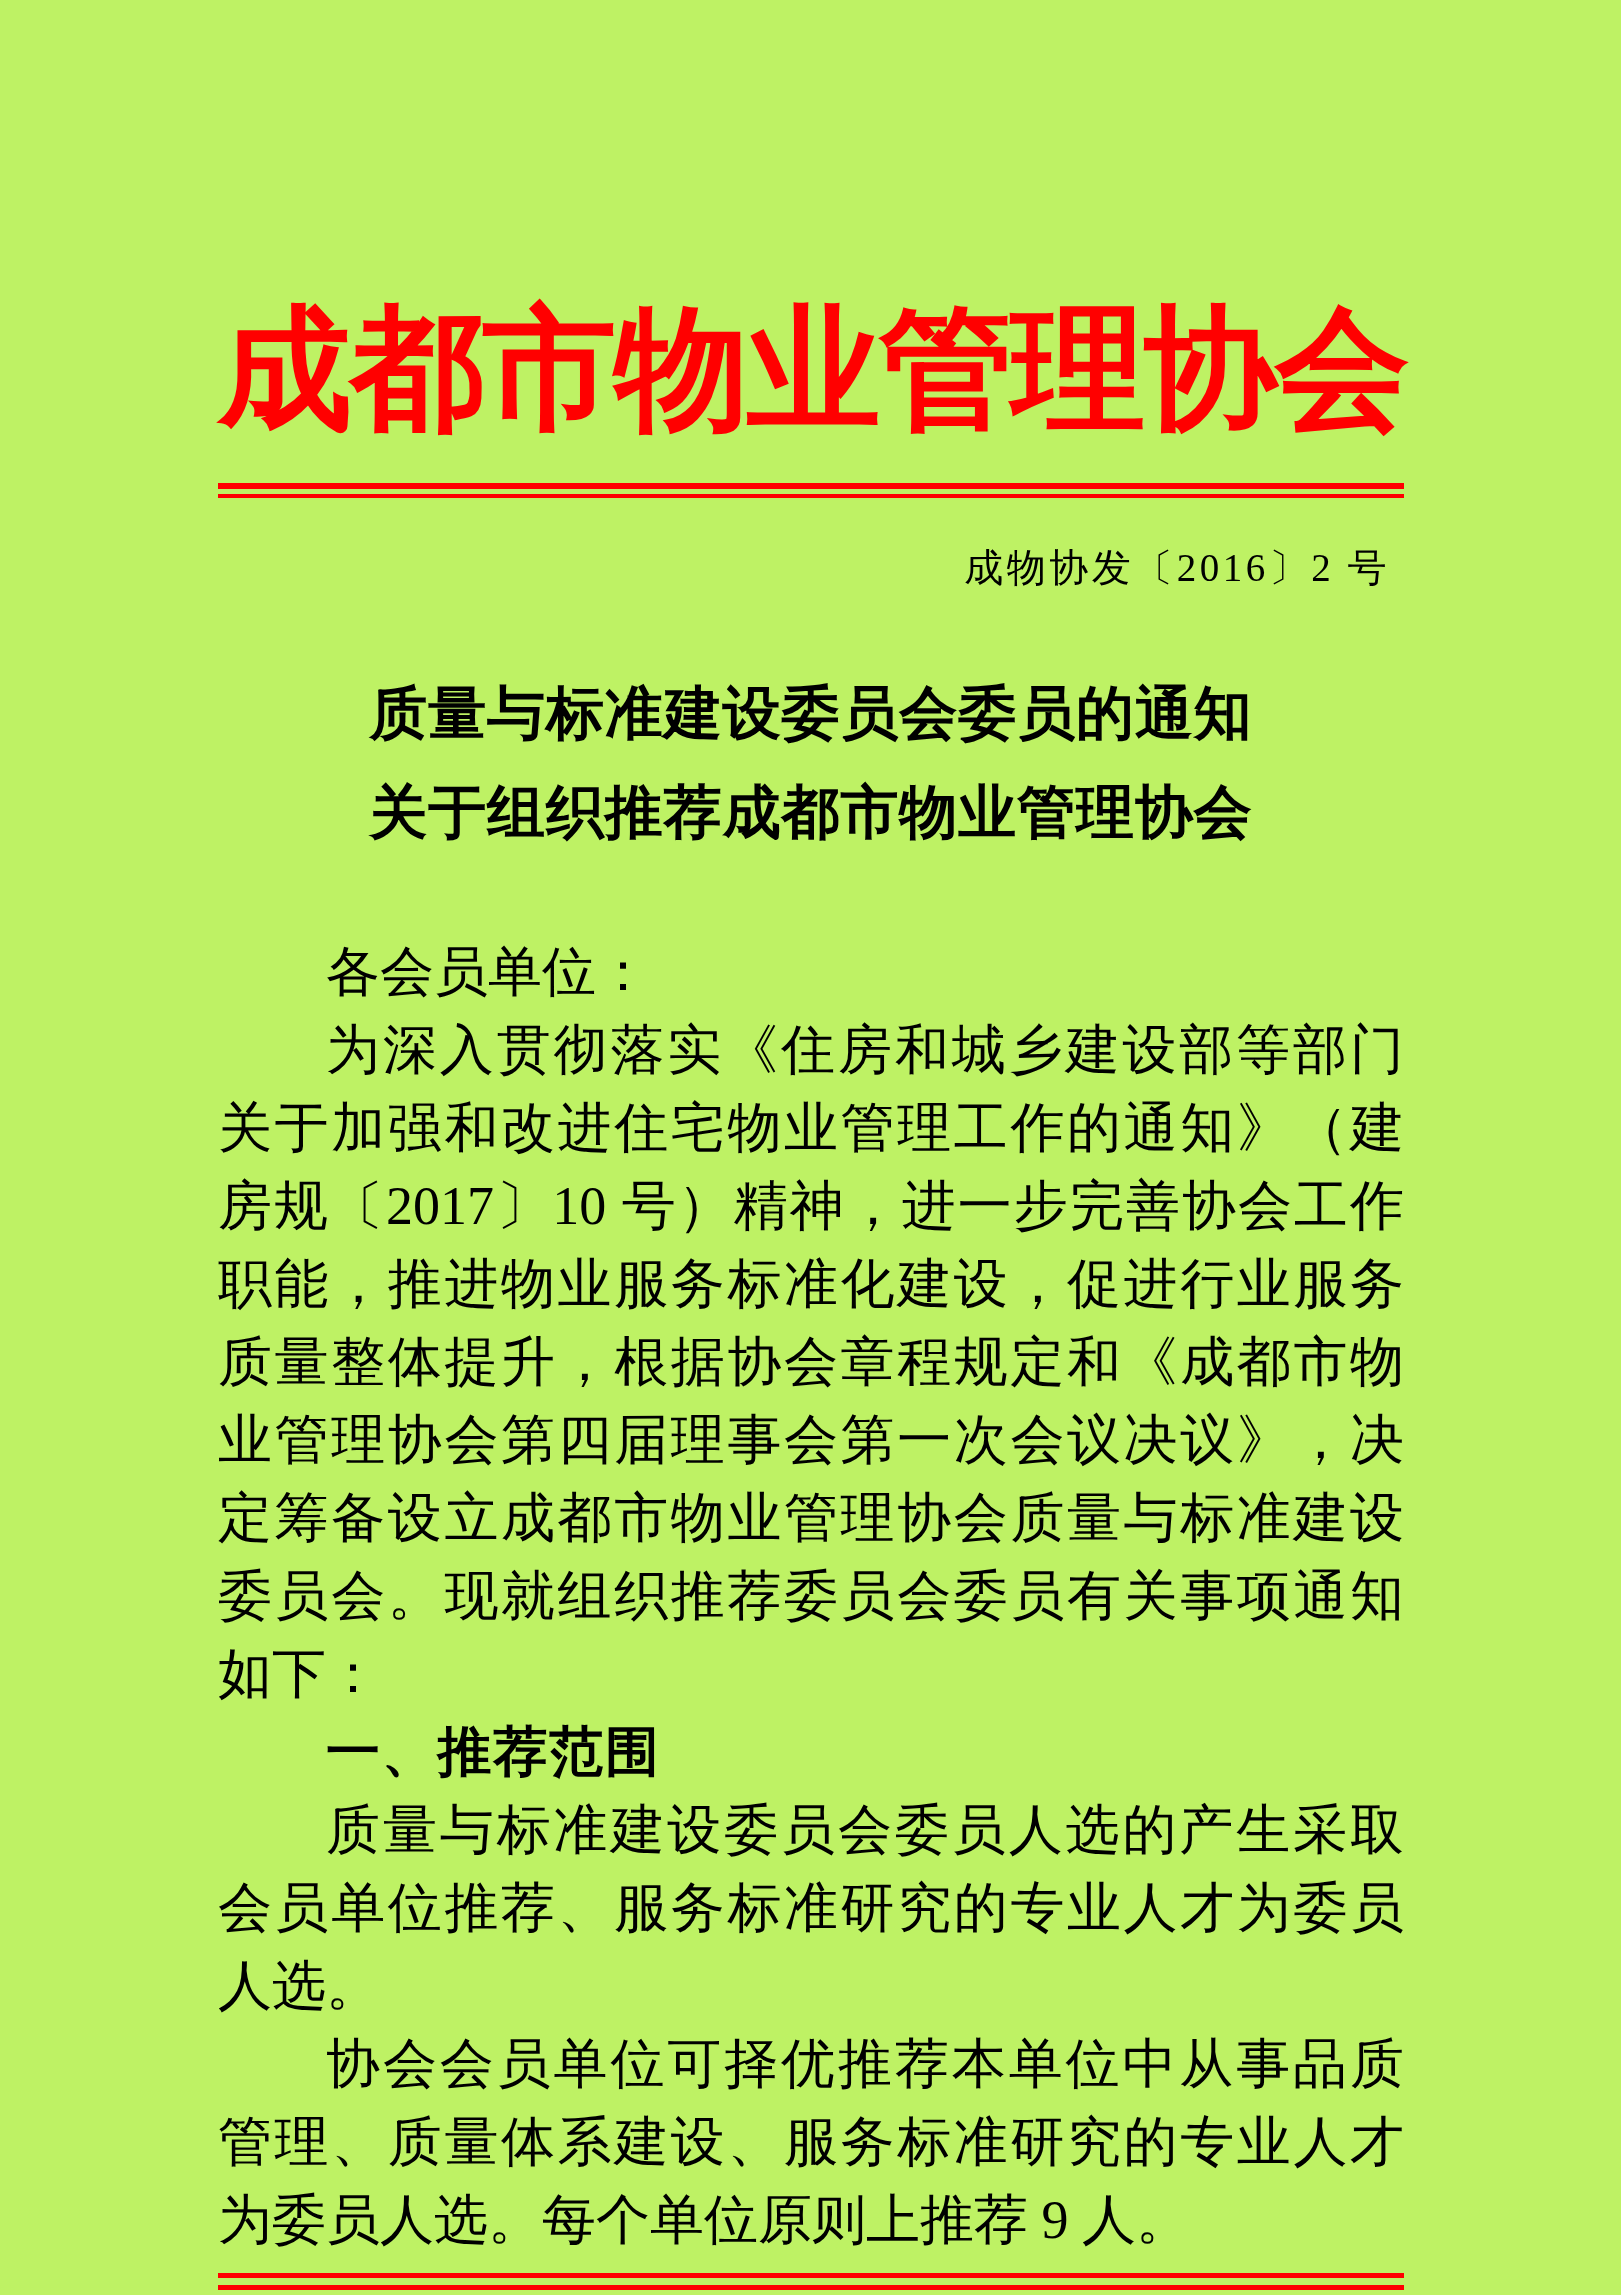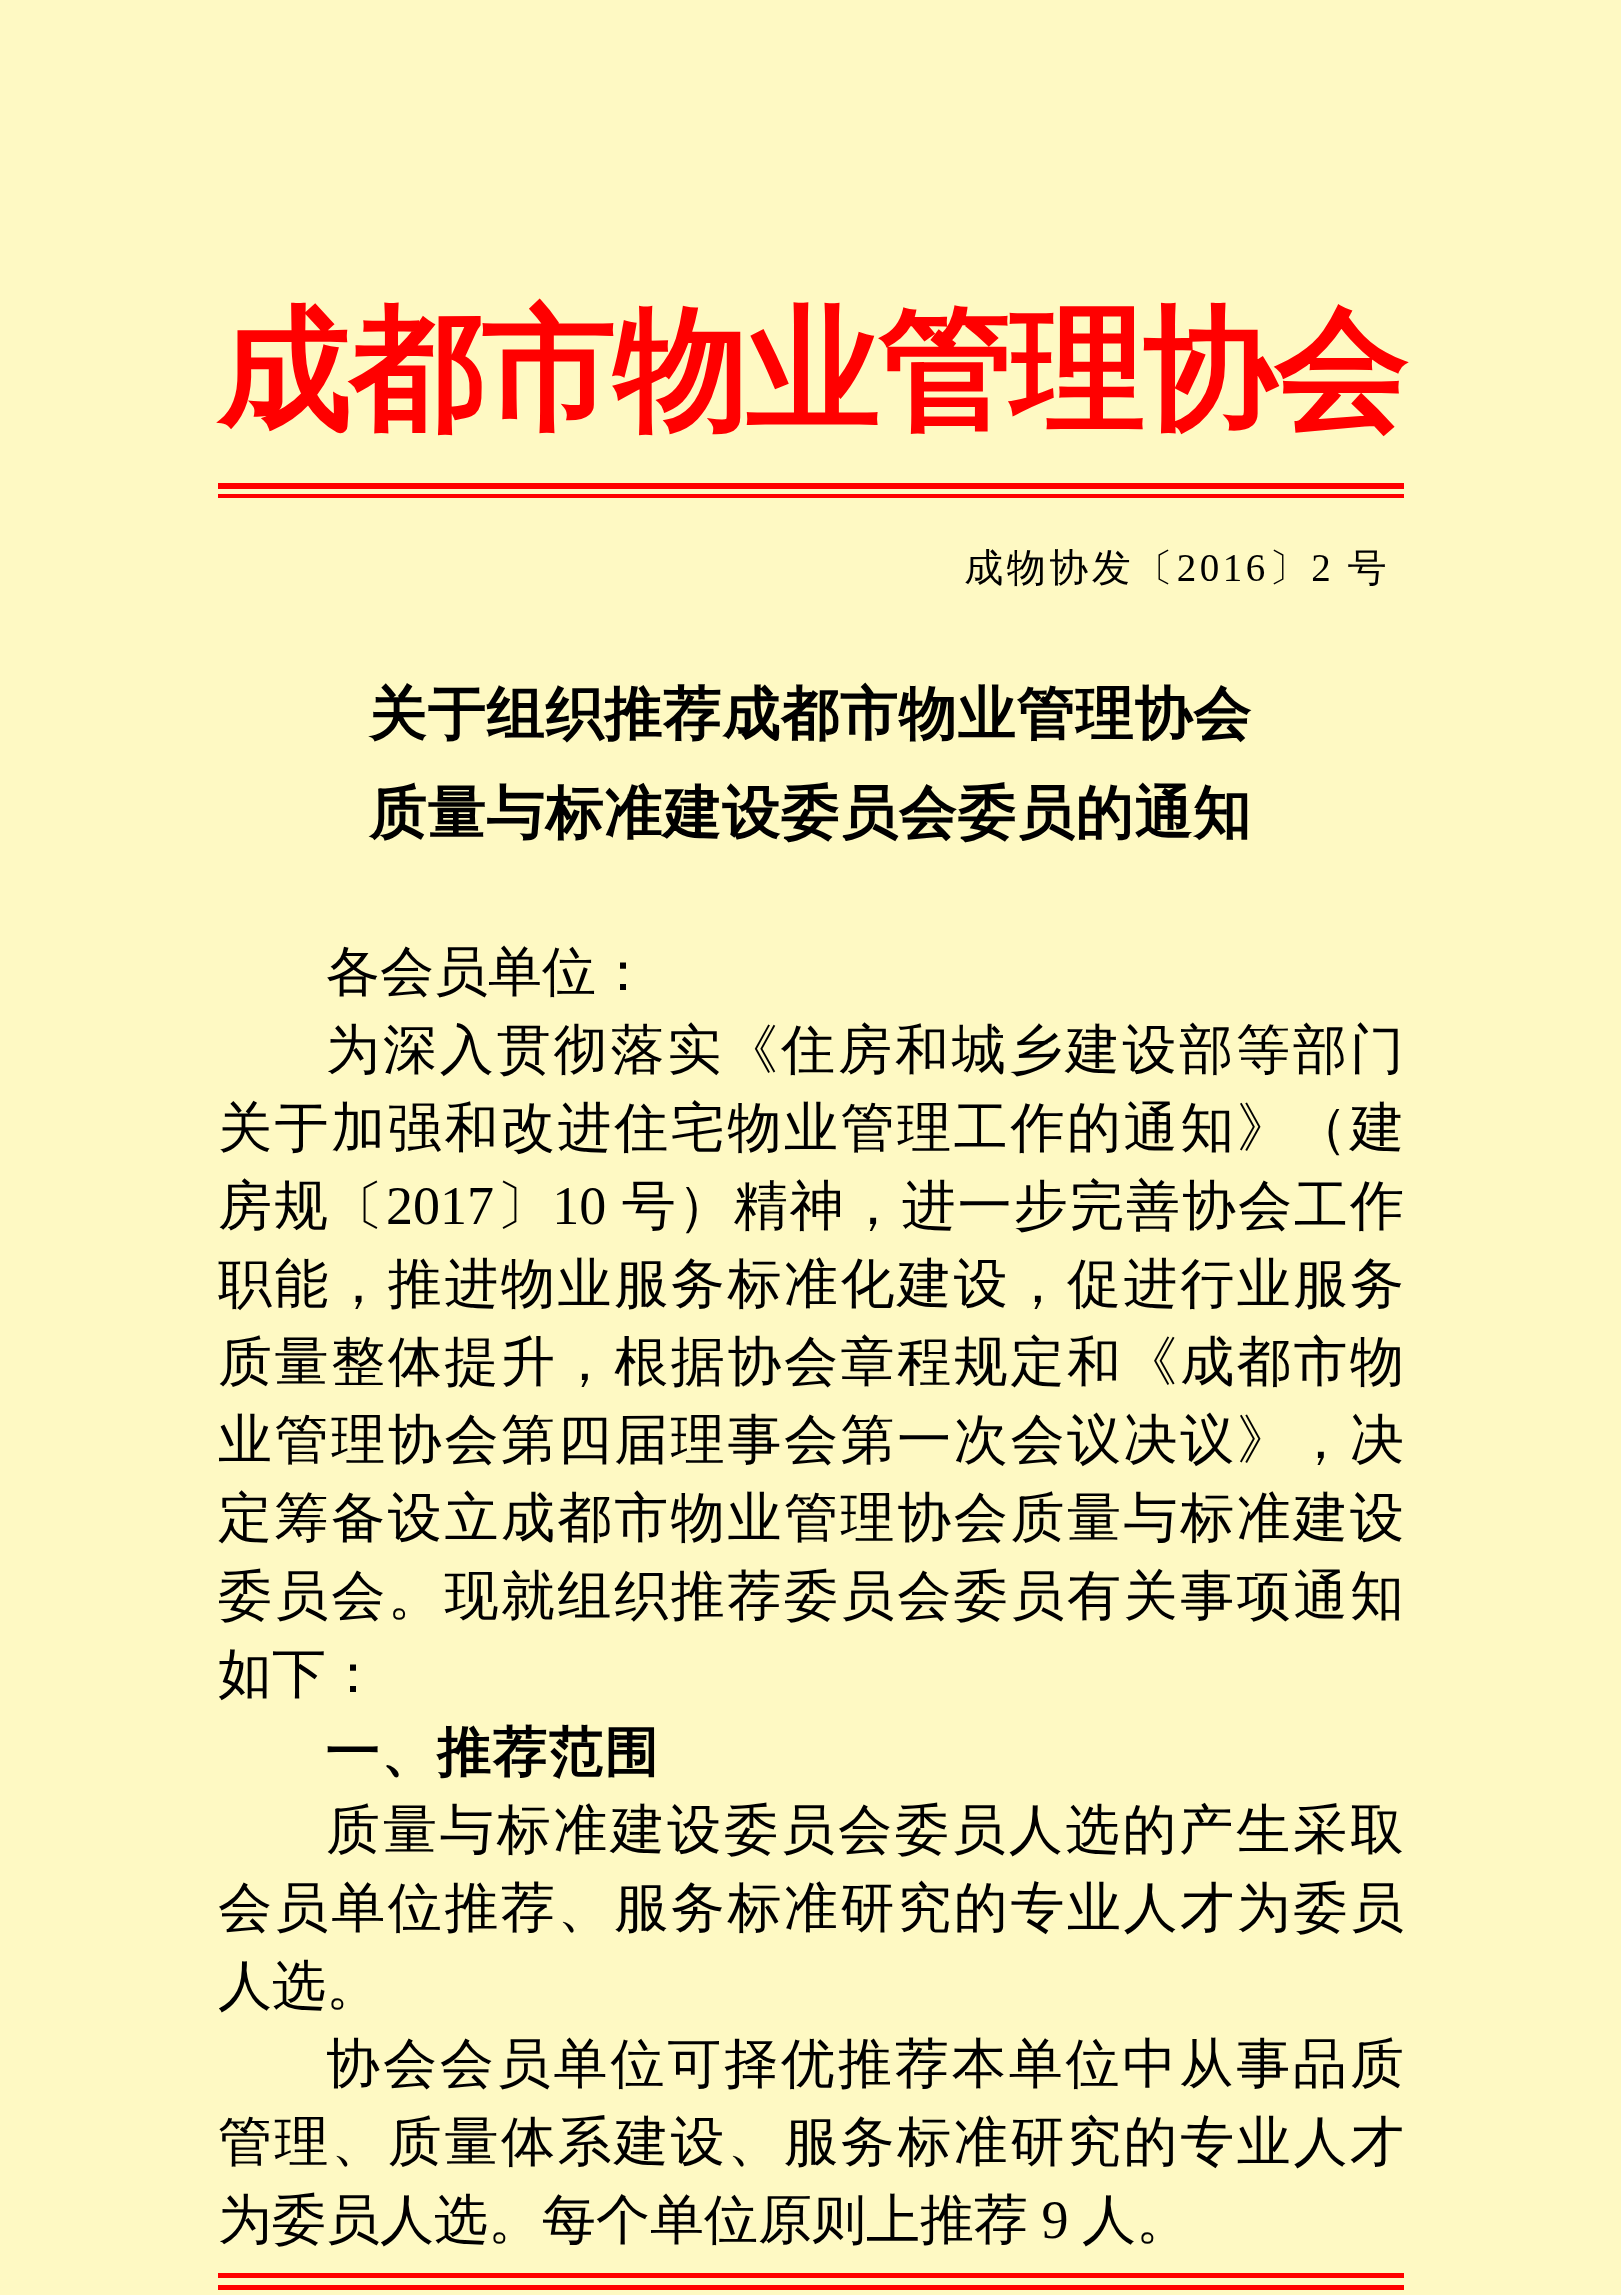--- a/index.html
+++ b/index.html
@@ -8,21 +8,21 @@
     background: #ffffff;
   }
   body {
     font-family: "Liberation Serif", "DejaVu Serif", serif;
     color: #000000;
   }
   .page {
     position: relative;
     width: 1622px;
     height: 2295px;
-    background: #fef9c3;
+    background: #bef264;
     overflow: hidden;
   }
   .content {
     margin: 0 auto;
     width: 1186px;
   }
   
   .masthead {
     padding-top: 282px;
     text-align: center;
@@ -100,22 +100,22 @@
 <div class="page">
   <div class="content">
 
     <div class="masthead">成都市物业管理协会</div>
 
     <div class="double-rule top"></div>
 
     <div class="doc-number">成物协发〔2016〕2 号</div>
 
     <div class="notice-title">
+      <div>质量与标准建设委员会委员的通知</div>
       <div>关于组织推荐成都市物业管理协会</div>
-      <div>质量与标准建设委员会委员的通知</div>
     </div>
 
     <div class="body-text">
       <p class="para salutation">各会员单位：</p>
 
       <p class="para">为深入贯彻落实《住房和城乡建设部等部门关于加强和改进住宅物业管理工作的通知》（建房规〔2017〕10 号）精神，进一步完善协会工作职能，推进物业服务标准化建设，促进行业服务质量整体提升，根据协会章程规定和《成都市物业管理协会第四届理事会第一次会议决议》，决定筹备设立成都市物业管理协会质量与标准建设委员会。现就组织推荐委员会委员有关事项通知如下：</p>
 
       <p class="para section-heading">一、推荐范围</p>
 
       <p class="para">质量与标准建设委员会委员人选的产生采取会员单位推荐、服务标准研究的专业人才为委员人选。</p>

